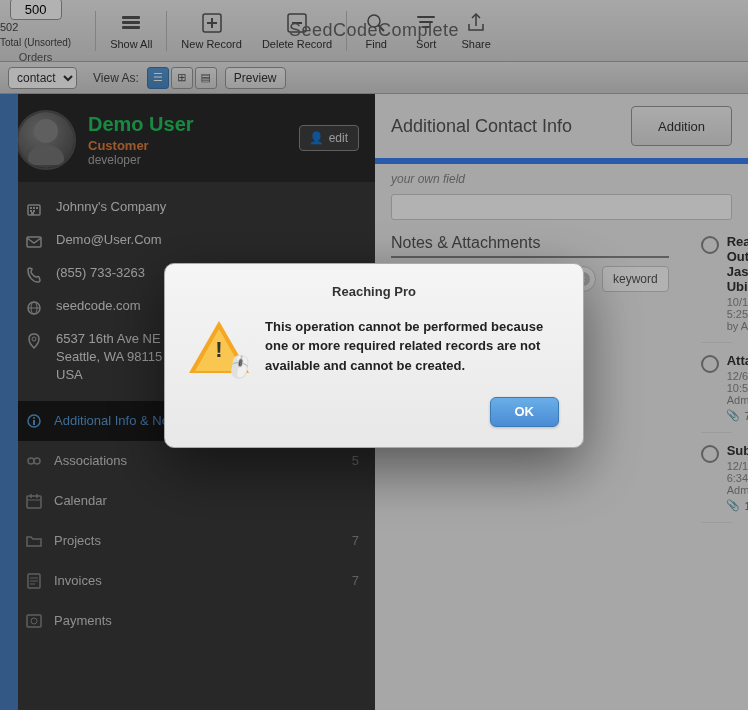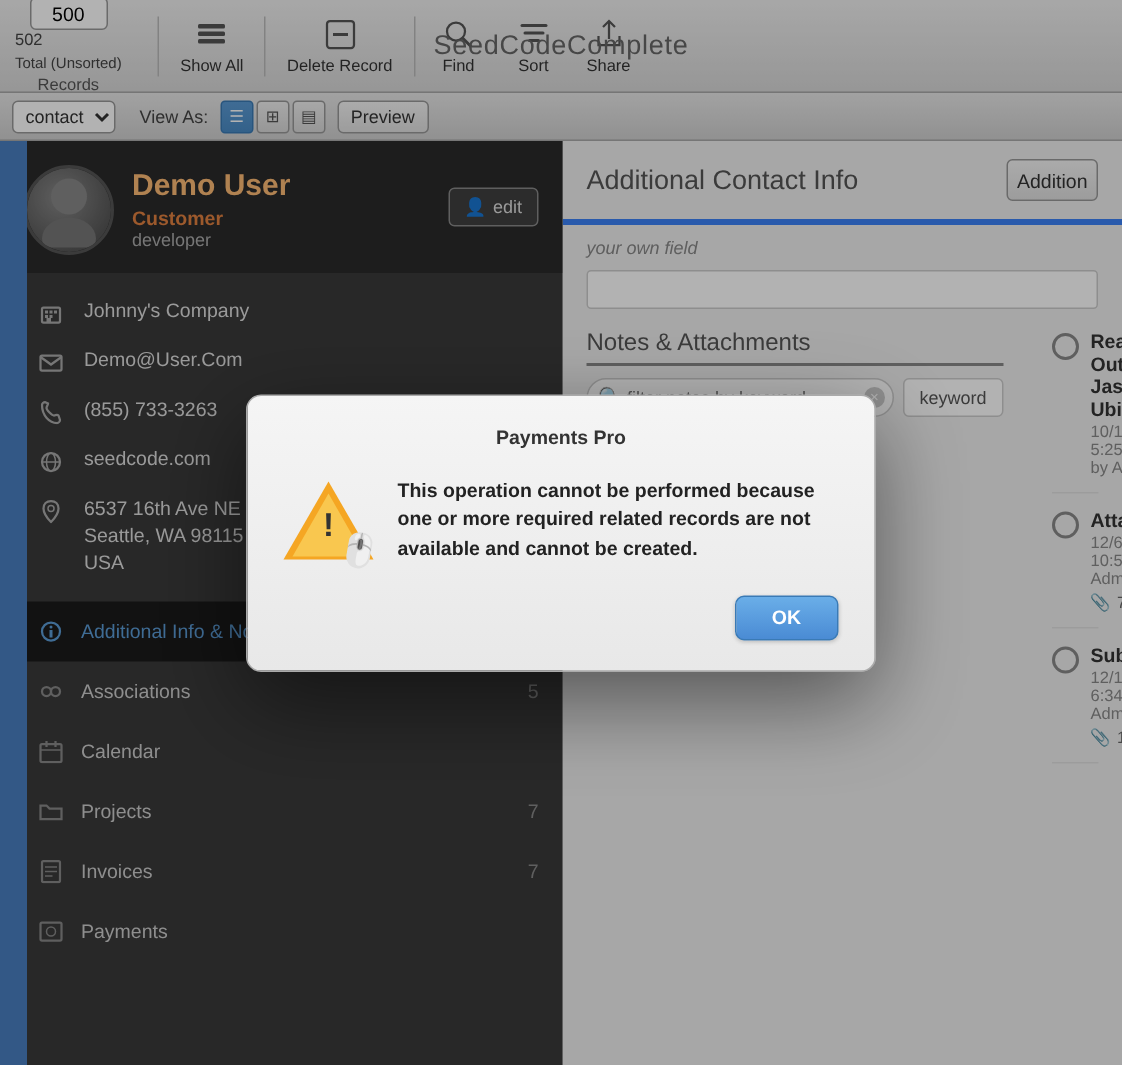--- a/index.html
+++ b/index.html
@@ -4,21 +4,21 @@
   <style>
     * { box-sizing: border-box; margin: 0; padding: 0; }
     body { width: 748px; height: 710px; overflow: hidden; font-family: -apple-system, "Helvetica Neue", Arial, sans-serif; background: #c8c8c8; position: relative; }
 
     
     .toolbar {
       background: linear-gradient(to bottom, #f0f0f0, #d8d8d8);
       height: 62px;
       display: flex;
       align-items: center;
-      padding: 0 10px;
+      padding: 0 0;
       border-bottom: 1px solid #aaa;
       position: relative;
     }
     .toolbar-left {
       display: flex;
       align-items: center;
       gap: 4px;
       margin-right: 20px;
     }
     .records-input {
@@ -175,21 +175,21 @@
       justify-content: center;
       font-size: 28px;
       color: #ccc;
     }
     .sidebar-user-info {
       flex: 1;
     }
     .demo-user-title {
       font-size: 20px;
       font-weight: bold;
-      color: #fdba74;
+      color: #22c55e;
       margin-bottom: 2px;
     }
     .customer-badge {
       font-size: 13px;
       color: #e08040;
       font-weight: 600;
     }
     .developer-label {
       font-size: 12px;
       color: #aaa;
@@ -297,34 +297,34 @@
       background: #f0f0f0;
       display: flex;
       flex-direction: column;
       overflow: hidden;
     }
     .right-panel-header {
       display: flex;
       align-items: center;
       justify-content: space-between;
       padding: 12px 16px;
-      border-bottom: 4px solid #3b82f6;
+      border-bottom: 6px solid #3b82f6;
     }
     .section-title {
       font-size: 18px;
       color: #555;
       font-weight: 300;
     }
     .addition-btn {
-      height: 28px;
+      height: 40px;
       font-size: 13px;
       border: 1px solid #999;
       border-radius: 4px;
       background: linear-gradient(to bottom, #f5f5f5, #e0e0e0);
-      padding: 0 6px;
+      padding: 0 26px;
       cursor: pointer;
       color: #333;
     }
     .own-field-label {
       font-size: 12px;
       color: #888;
       padding: 8px 16px 4px;
       font-style: italic;
     }
     .field-row {
@@ -559,37 +559,45 @@
 <body>
 
 <div class="toolbar">
   <div class="toolbar-left">
     <div class="records-group">
       <input class="records-input" type="text" value="500" style="">
       <div class="records-info">
         <span>502</span><br>
         <span style="font-size:10px;">Total (Unsorted)</span>
       </div>
-      <div class="records-label">Records</div>
+      <div class="records-label">Orders</div>
     </div>
   </div>
 
   <div class="toolbar-divider"></div>
 
   <div class="toolbar-btn">
     <svg width="22" height="22" viewBox="0 0 22 22">
       <rect x="2" y="4" width="18" height="3" rx="1" fill="#555"></rect>
       <rect x="2" y="9" width="18" height="3" rx="1" fill="#555"></rect>
       <rect x="2" y="14" width="18" height="3" rx="1" fill="#555"></rect>
     </svg>
     <span>Show All</span>
   </div>
 
   <div class="toolbar-divider"></div>
 
+  <div class="toolbar-btn">
+    <svg width="22" height="22" viewBox="0 0 22 22">
+      <rect x="2" y="2" width="18" height="18" rx="2" fill="none" stroke="#555" stroke-width="1.5"></rect>
+      <line x1="11" y1="6" x2="11" y2="16" stroke="#555" stroke-width="2"></line>
+      <line x1="6" y1="11" x2="16" y2="11" stroke="#555" stroke-width="2"></line>
+    </svg>
+    <span>New Record</span>
+  </div>
 
   <div class="toolbar-btn">
     <svg width="22" height="22" viewBox="0 0 22 22">
       <rect x="2" y="2" width="18" height="18" rx="2" fill="none" stroke="#555" stroke-width="1.5"></rect>
       <line x1="6" y1="11" x2="16" y2="11" stroke="#555" stroke-width="2"></line>
     </svg>
     <span>Delete Record</span>
   </div>
 
   <div class="toolbar-divider"></div>
@@ -838,21 +846,21 @@
             </div>
           </div>
         </div>
       </div>
     </div>
   </div>
 </div>
 
 <div class="modal-overlay">
   <div class="modal-dialog">
-    <div class="modal-title-bar">Payments Pro</div>
+    <div class="modal-title-bar">Reaching Pro</div>
     <div class="modal-body">
       <div class="modal-icon">
         <div class="warning-triangle"></div>
         <div class="warning-triangle-inner"></div>
         <div class="warning-exclaim">!</div>
         <div class="cursor-hand">🖱️</div>
       </div>
       <div class="modal-text">
         <strong>This operation cannot be performed because one or more required related records are not available and cannot be created.</strong>
       </div>

